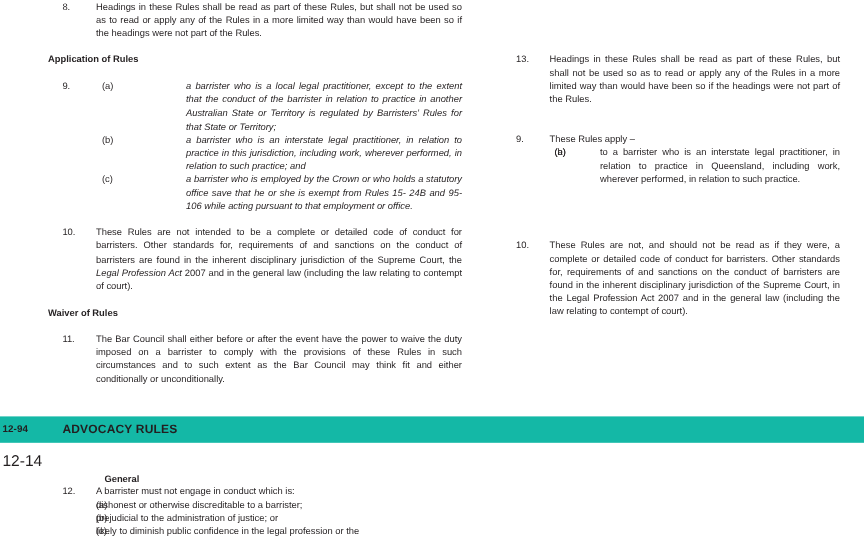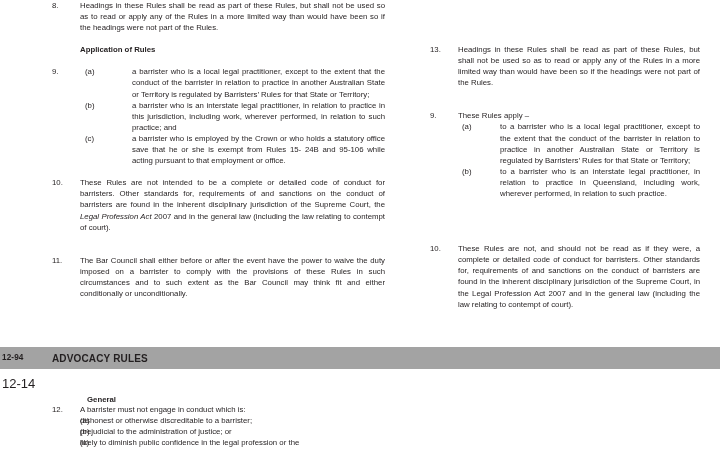--- a/index.html
+++ b/index.html
@@ -75,47 +75,47 @@
     text-align: justify;
   }
   .sub .lt {
     position: absolute;
     left: 0;
     top: 0;
     width: 26px;
     text-align: left;
   }
   .col-left  .sub          { margin-left: 5px; }
-  .col-left  .sub .subtxt  { margin-left: 47px; }
+  .col-left  .sub .subtxt  { margin-left: 70px; font-style: italic; }
   .col-right .sub          { margin-left: 4px; }
   .col-right .sub .subtxt  { margin-left: 38px; }
 
   
   .tight { text-align: left; }
 
   .heading {
     font-weight: bold;
     font-size: 7.8px;
     line-height: 11.1px;
   }
-  .col-left .heading { margin-left: 80px; }
+  .col-left .heading { margin-left: 40px; }
   .gap-11 { height: 11px; }
   .gap-22 { height: 22px; }
   .gap-44 { height: 44px; }
 
   em.act { font-style: italic; }
 
   
   .banner {
     position: absolute;
     left: 0;
     top: 347px;
     width: 720px;
     height: 22px;
-    background: #a3a3a3;
+    background: #14b8a6;
   }
   .banner .bnum {
     position: absolute;
     left: 2px;
     top: 6px;
     font-size: 8.2px;
     font-weight: bold;
     letter-spacing: 0.1px;
   }
   .banner .btitle {
@@ -202,20 +202,21 @@
 
       <div class="gap-11"></div>
 
       <div class="clause">
         <div class="num">10.</div>
         <div class="body"><span>These Rules are not intended to be a complete or detailed code of conduct for barristers. Other standards for, requirements of and sanctions on the conduct of barristers are found in the inherent disciplinary jurisdiction of the Supreme Court, the </span><em class="act">Legal Profession Act</em><span> 2007 and in the general law (including the law relating to contempt of court).</span></div>
       </div>
 
       <div class="gap-11"></div>
 
+      <div class="heading">Waiver of Rules</div>
 
       <div class="gap-11"></div>
 
       <div class="clause">
         <div class="num">11.</div>
         <div class="body">The Bar Council shall either before or after the event have the power to waive the duty imposed on a barrister to comply with the provisions of these Rules in such circumstances and to such extent as the Bar Council may think fit and either conditionally or unconditionally.</div>
       </div>
 
     </div>
 
@@ -227,21 +228,20 @@
       </div>
 
       <div class="gap-22"></div>
 
       <div class="clause">
         <div class="num">9.</div>
         <div class="body">These Rules apply –</div>
         <div class="body">
           <div class="sub">
             <span class="lt">(a)</span>
-            <div class="subtxt">to a barrister who is a local legal practitioner, except to the extent that the conduct of the barrister in relation to practice in another Australian State or Territory is regulated by Barristers’ Rules for that State or Territory;</div>
           </div>
           <div class="sub">
             <span class="lt">(b)</span>
             <div class="subtxt">to a barrister who is an interstate legal practitioner, in relation to practice in Queensland, including work, wherever performed, in relation to such practice.</div>
           </div>
         </div>
       </div>
 
       <div class="gap-44"></div>
 

